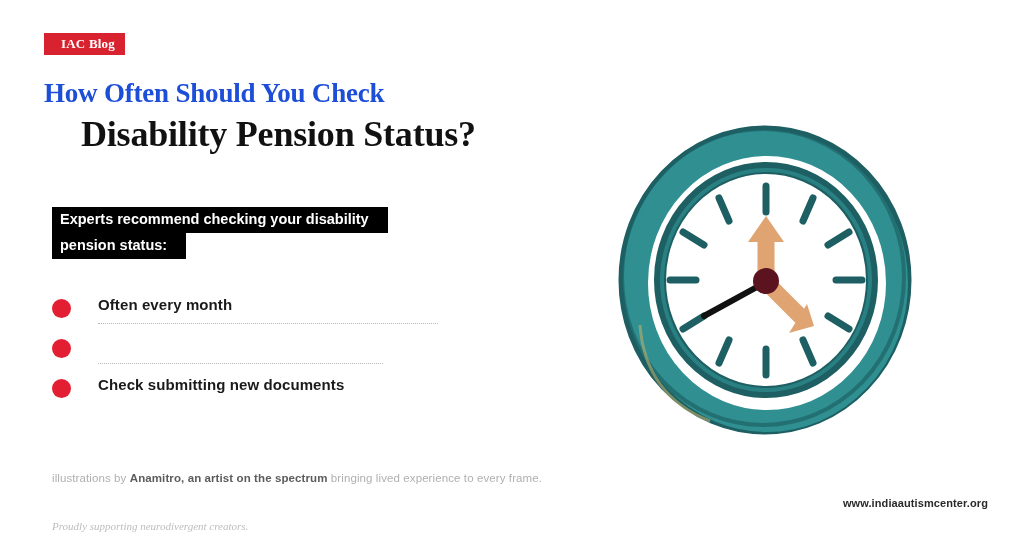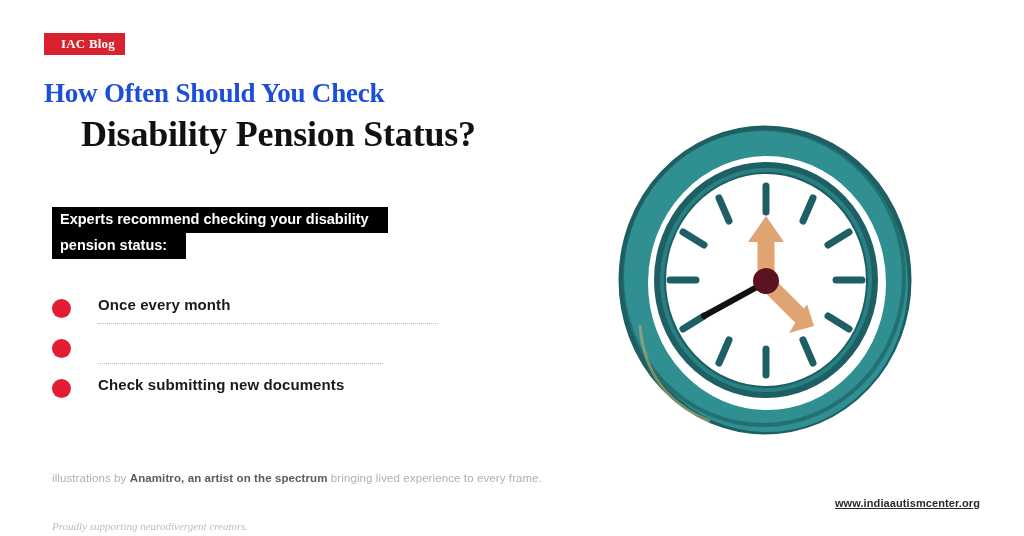--- a/index.html
+++ b/index.html
@@ -144,27 +144,26 @@
     left: 52px;
     top: 492px;
     font-family: "Liberation Serif", serif;
     font-style: italic;
     font-size: 11px;
     color: #bdbdbd;
     margin-top: 28px;
   }
   .site {
     position: absolute;
-    right: 44px;
+    right: 36px;
     top: 497px;
     font-size: 11px;
     font-weight: bold;
     color: #2a2a2a;
     letter-spacing: 0.1px;
-    text-decoration: underline;
   }
 
   
   .illustration {
     position: absolute;
     left: 600px;
     top: 120px;
     width: 330px;
     height: 320px;
   }
@@ -188,21 +187,21 @@
 
   <div class="subhead">
     <div><span>Experts recommend checking your disability</span></div>
     <div class="row2"><span>pension status:</span></div>
   </div>
 
   <div class="bullets">
 
     <div class="bullet-row">
       <div class="bullet-dot"></div>
-      <div class="bullet-text">Once every month</div>
+      <div class="bullet-text">Often every month</div>
       <div class="bullet-rule"></div>
     </div>
 
     <div class="bullet-row">
       <div class="bullet-dot"></div>
       <div class="bullet-rule short"></div>
     </div>
 
     <div class="bullet-row">
       <div class="bullet-dot"></div>

